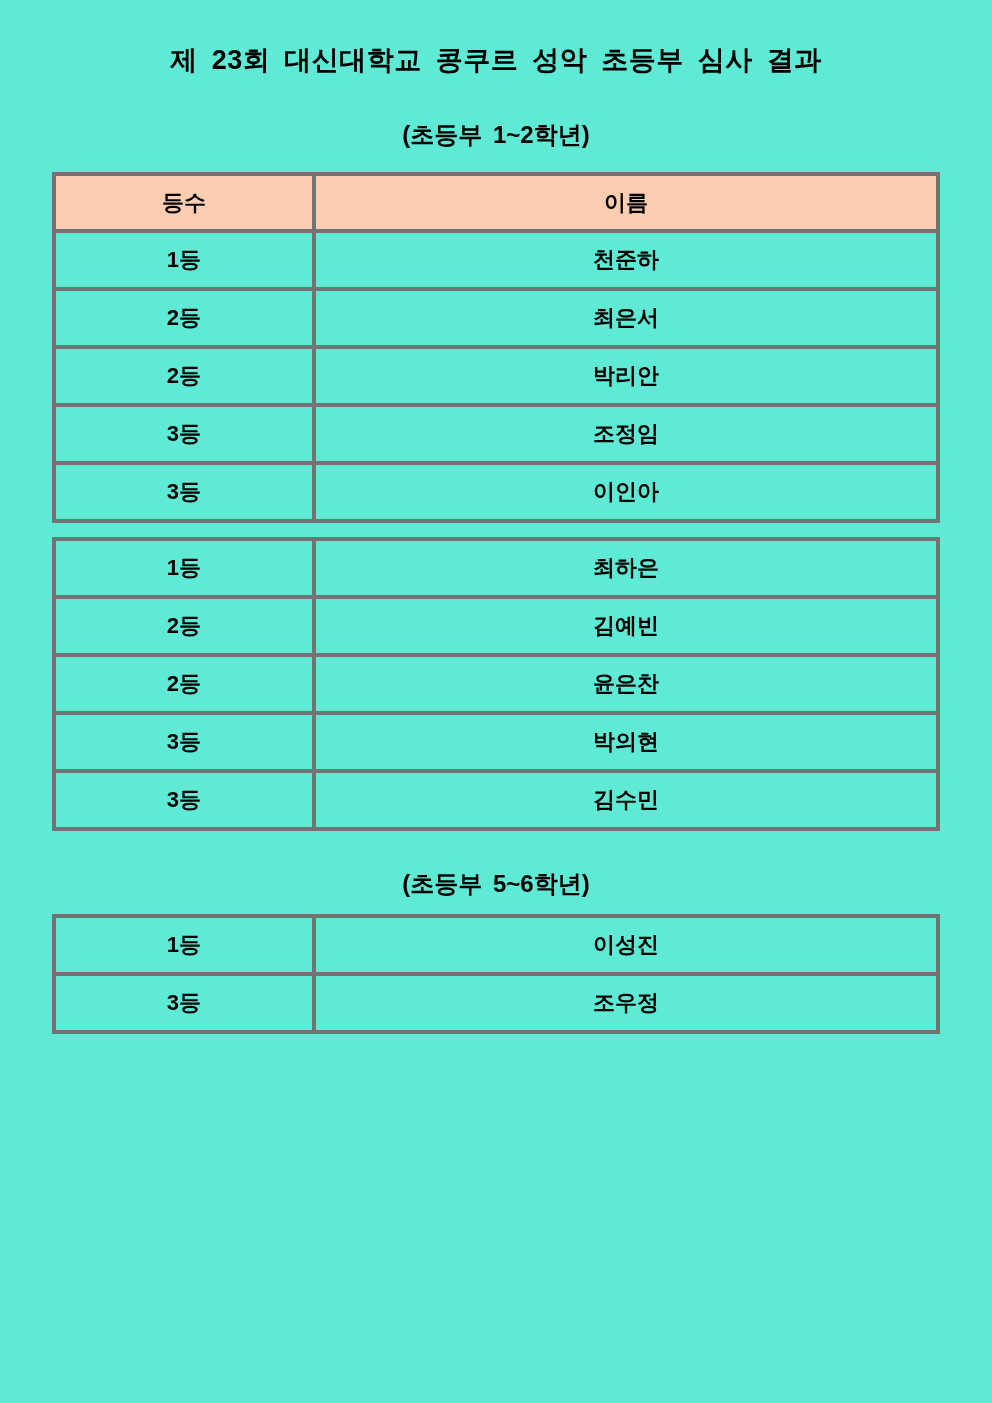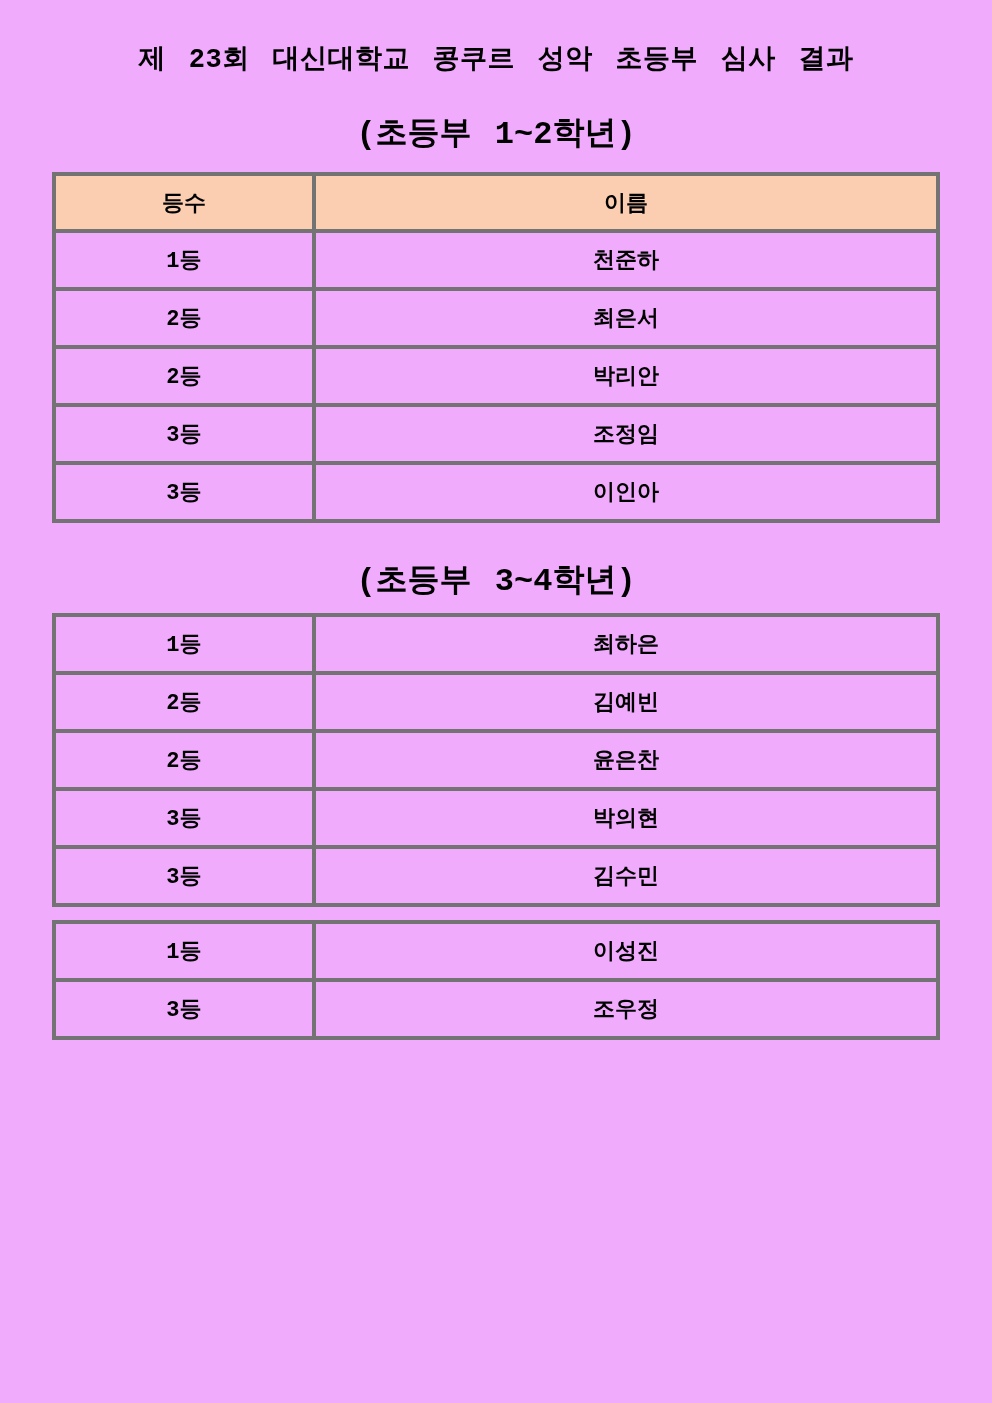--- a/index.html
+++ b/index.html
@@ -5,36 +5,35 @@
   * { margin: 0; padding: 0; box-sizing: border-box; }
   html, body {
     background: #ffffff;
     font-family: "Liberation Sans", "DejaVu Sans", sans-serif;
     color: #000000;
   }
   .page {
     position: relative;
     width: 992px;
     height: 1403px;
-    background: #f0abfc;
+    background: #5eead4;
     overflow: hidden;
-    font-family: Liberation Mono, monospace;
   }
   .doc-title {
     padding-top: 42px;
     text-align: center;
     font-size: 27px;
     font-weight: bold;
     line-height: 36px;
     letter-spacing: 0.5px;
     word-spacing: 6px;
   }
   .section-heading {
     text-align: center;
-    font-size: 32px;
+    font-size: 24px;
     font-weight: bold;
     line-height: 34px;
     word-spacing: 4px;
   }
   .heading-1 { margin-top: 40px; }
   .heading-2 { margin-top: 42px; }
   .heading-3 { margin-top: 36px; }
   table.results {
     width: 888px;
     margin-left: 52px;
@@ -96,21 +95,20 @@
       </tr>
       <tr>
         <td>3등</td>
         <td>이인아</td>
       </tr>
     </tbody>
       </table>
   </div>
 
   <div>
-    <div class="section-heading heading-2">(초등부 3~4학년)</div>
     <table class="results table-2">
       <colgroup>
           <col class="rank-col">
           <col class="name-col">
         </colgroup>
       <tbody>
           <tr>
         <td>1등</td>
         <td>최하은</td>
       </tr>
@@ -128,20 +126,21 @@
       </tr>
       <tr>
         <td>3등</td>
         <td>김수민</td>
       </tr>
     </tbody>
       </table>
   </div>
 
   <div>
+    <div class="section-heading heading-3">(초등부 5~6학년)</div>
     <table class="results table-3">
       <colgroup>
           <col class="rank-col">
           <col class="name-col">
         </colgroup>
       <tbody>
           <tr>
         <td>1등</td>
         <td>이성진</td>
       </tr>

